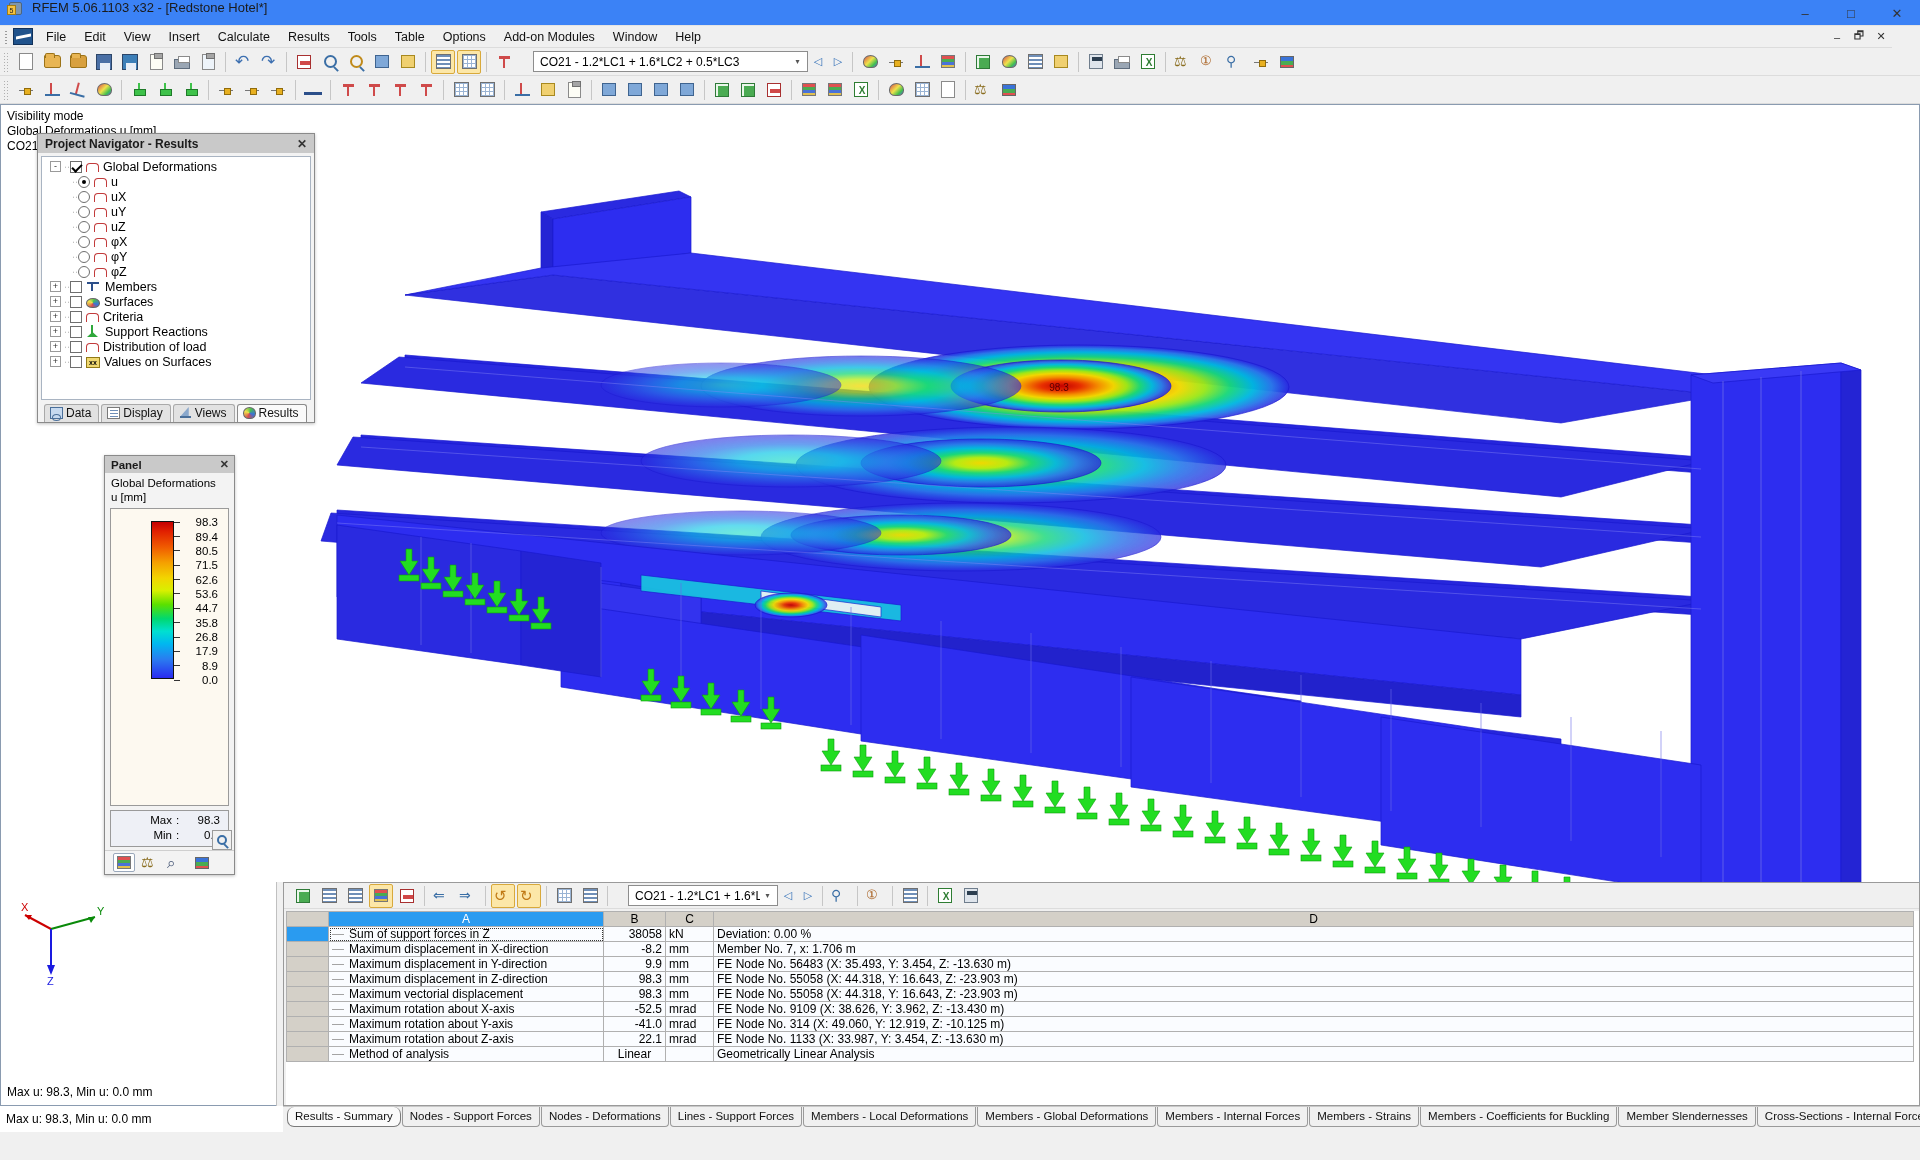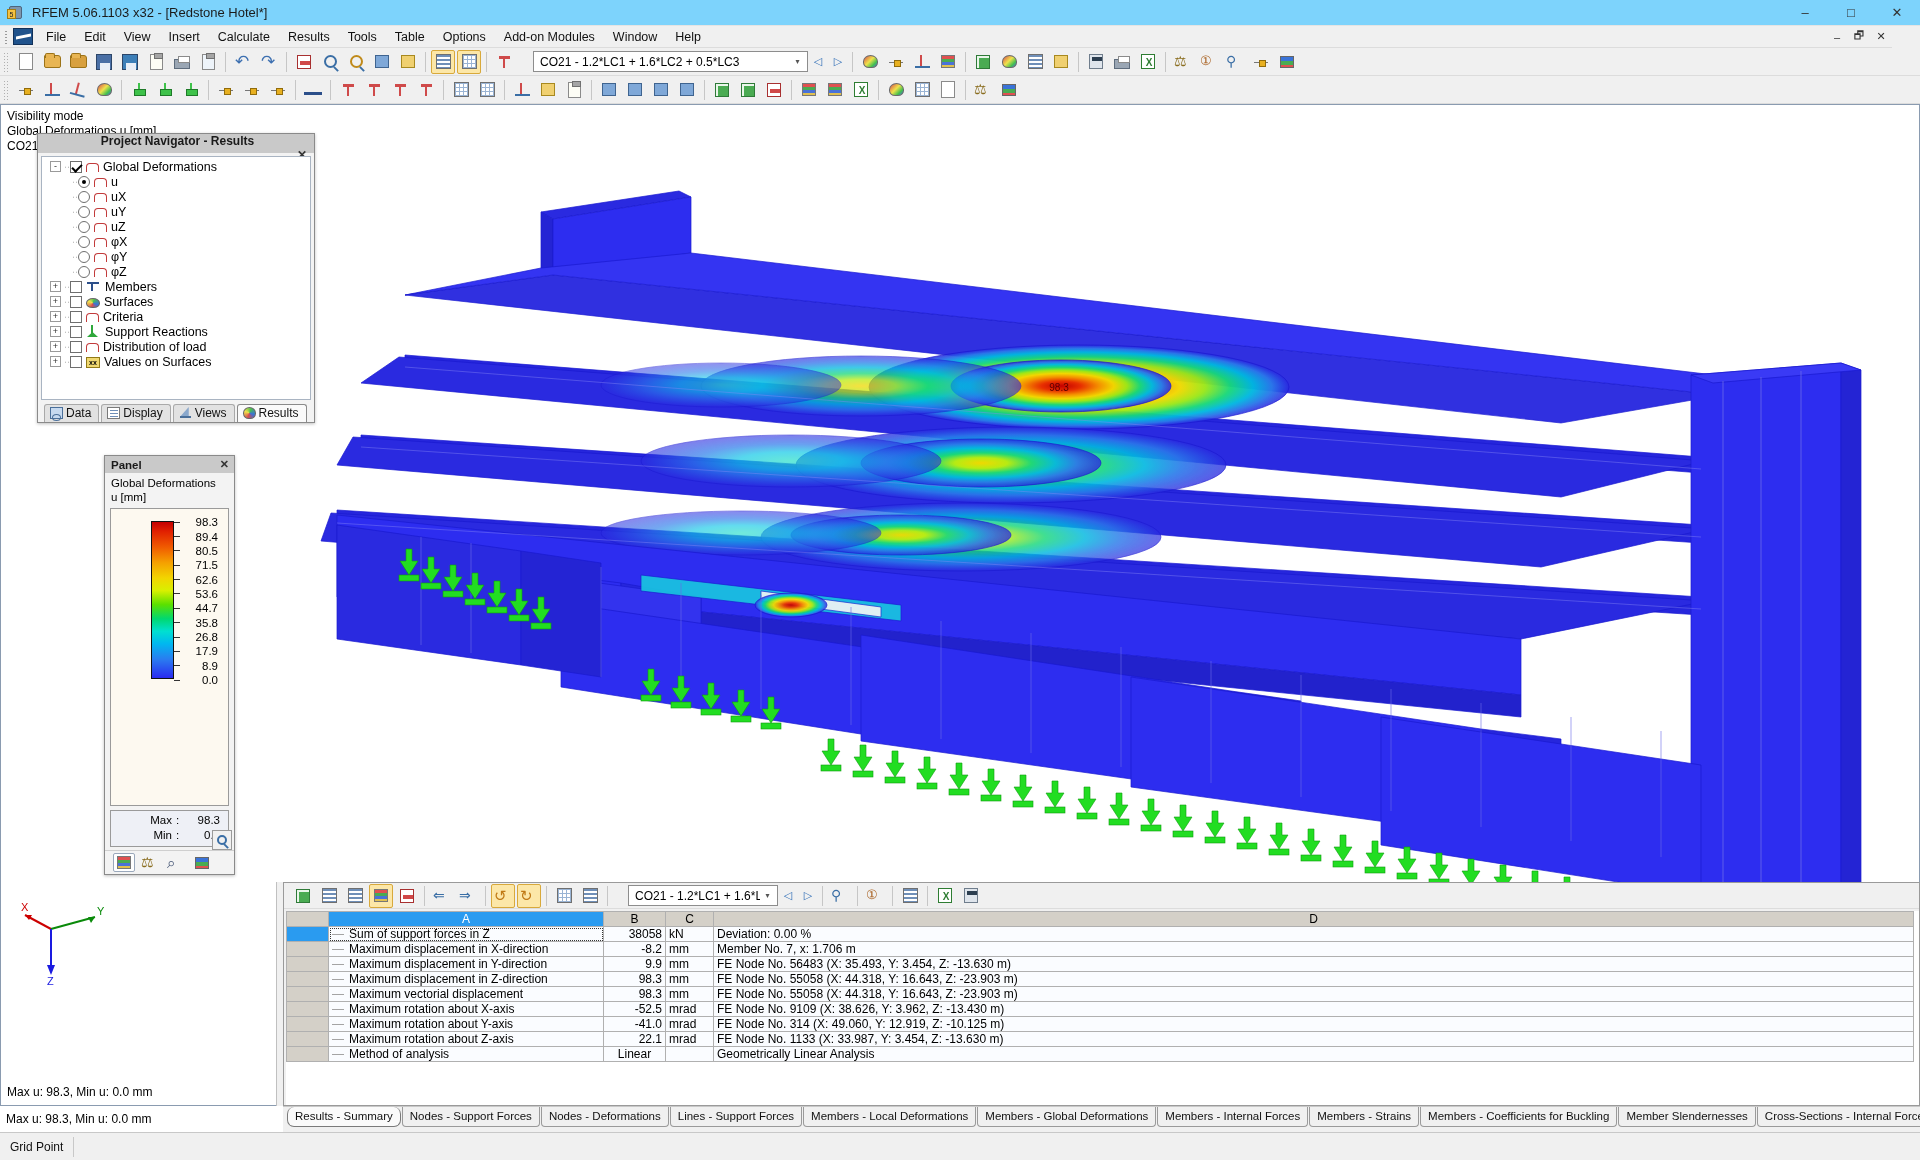--- a/index.html
+++ b/index.html
@@ -10,21 +10,21 @@
     font-family: "Liberation Sans", sans-serif;
     font-size: 12px;
     background: #f0f0f0;
     -webkit-font-smoothing: antialiased;
   }
   #app { position: relative; width: 1920px; height: 1160px; background: #f0f0f0; }
 
   
   .titlebar {
     position: absolute; left: 0; top: 0; width: 1920px; height: 26px;
-    background: #7dd3fc; display: flex; align-items: center;
+    background: #3b82f6; display: flex; 
     border-bottom: 1px solid #e4e4e4;
   }
   .tb-icon { width: 18px; height: 18px; margin-left: 7px; margin-right: 7px; position: relative; }
   .tb-icon .g1 { position:absolute; left:2px; top:2px; width:13px; height:13px; background:#7f96ad; border:1px solid #4d657e; border-radius:2px;}
   .tb-icon .g2 { position:absolute; left:0px; top:5px; width:9px; height:10px; background:#f5c242; border:1px solid #a07c14; font-size:7px; color:#222; text-align:center; line-height:9px;}
   .tb-title { font-size: 13px; color: #1b1b1b; }
   .win-buttons { margin-left: auto; display: flex; height: 26px; }
   .win-btn { width: 46px; height: 26px; display: flex; align-items: center; justify-content: center; font-size: 13px; color: #333; }
 
   
@@ -136,21 +136,21 @@
   
   .view-status { position: absolute; left: 6px; bottom: 6px; font-size: 12px; color: #000; }
 
   
   .navigator {
     position: absolute; left: 36px; top: 28px; width: 278px; height: 290px;
     background: #f3f3f3; border: 1px solid #8a8a8a; box-shadow: 0 1px 3px rgba(0,0,0,.25);
     display: flex; flex-direction: column;
   }
   .nav-title { height: 19px; background: #c9c9c9; display: flex; align-items: center;
-    padding: 0 4px 0 7px; font-size: 12px; font-weight: bold; color: #1a1a1a; flex-direction: column; }
+    padding: 0 4px 0 7px; font-size: 12px; font-weight: bold; color: #1a1a1a; }
   .nav-title .x { margin-left: auto; font-size: 12px; color: #333; padding: 0 3px; }
   .nav-body { flex: 1; background: #fff; border: 1px solid #a9b4c2; margin: 3px; overflow: hidden;
     font-size: 12.5px; padding-top: 2px; }
   .tree-row { display: flex; align-items: center; height: 15px; padding-left: 8px; white-space: nowrap; }
   .tree-row.indent { padding-left: 30px; }
   .exp { width: 11px; height: 11px; border: 1px solid #9a9a9a; background: #fff; font-size: 9px;
     line-height: 9px; text-align: center; color: #333; margin-right: 3px; flex: none; }
   .dots { width: 6px; color: #aaa; font-size: 9px; text-align:center; flex:none; }
   .cbx { width: 12px; height: 12px; border: 1px solid #6e6e6e; background: #fff; margin-right: 4px; flex: none;
     position: relative; }
@@ -1260,18 +1260,14 @@
     <div class="dtab">Members - Internal Forces</div>
     <div class="dtab">Members - Strains</div>
     <div class="dtab">Members - Coefficients for Buckling</div>
     <div class="dtab">Member Slendernesses</div>
     <div class="dtab">Cross-Sections - Internal Forces</div>
 
   </div>
 
   <div class="workarea-status">Max u: 98.3, Min u: 0.0 mm</div>
 
-  <div class="statusbar">
-    <div class="sb-cell">Grid Point</div>
-    <div class="sb-sep"></div>
-  </div>
 
 </div>
 
 </body></html>

